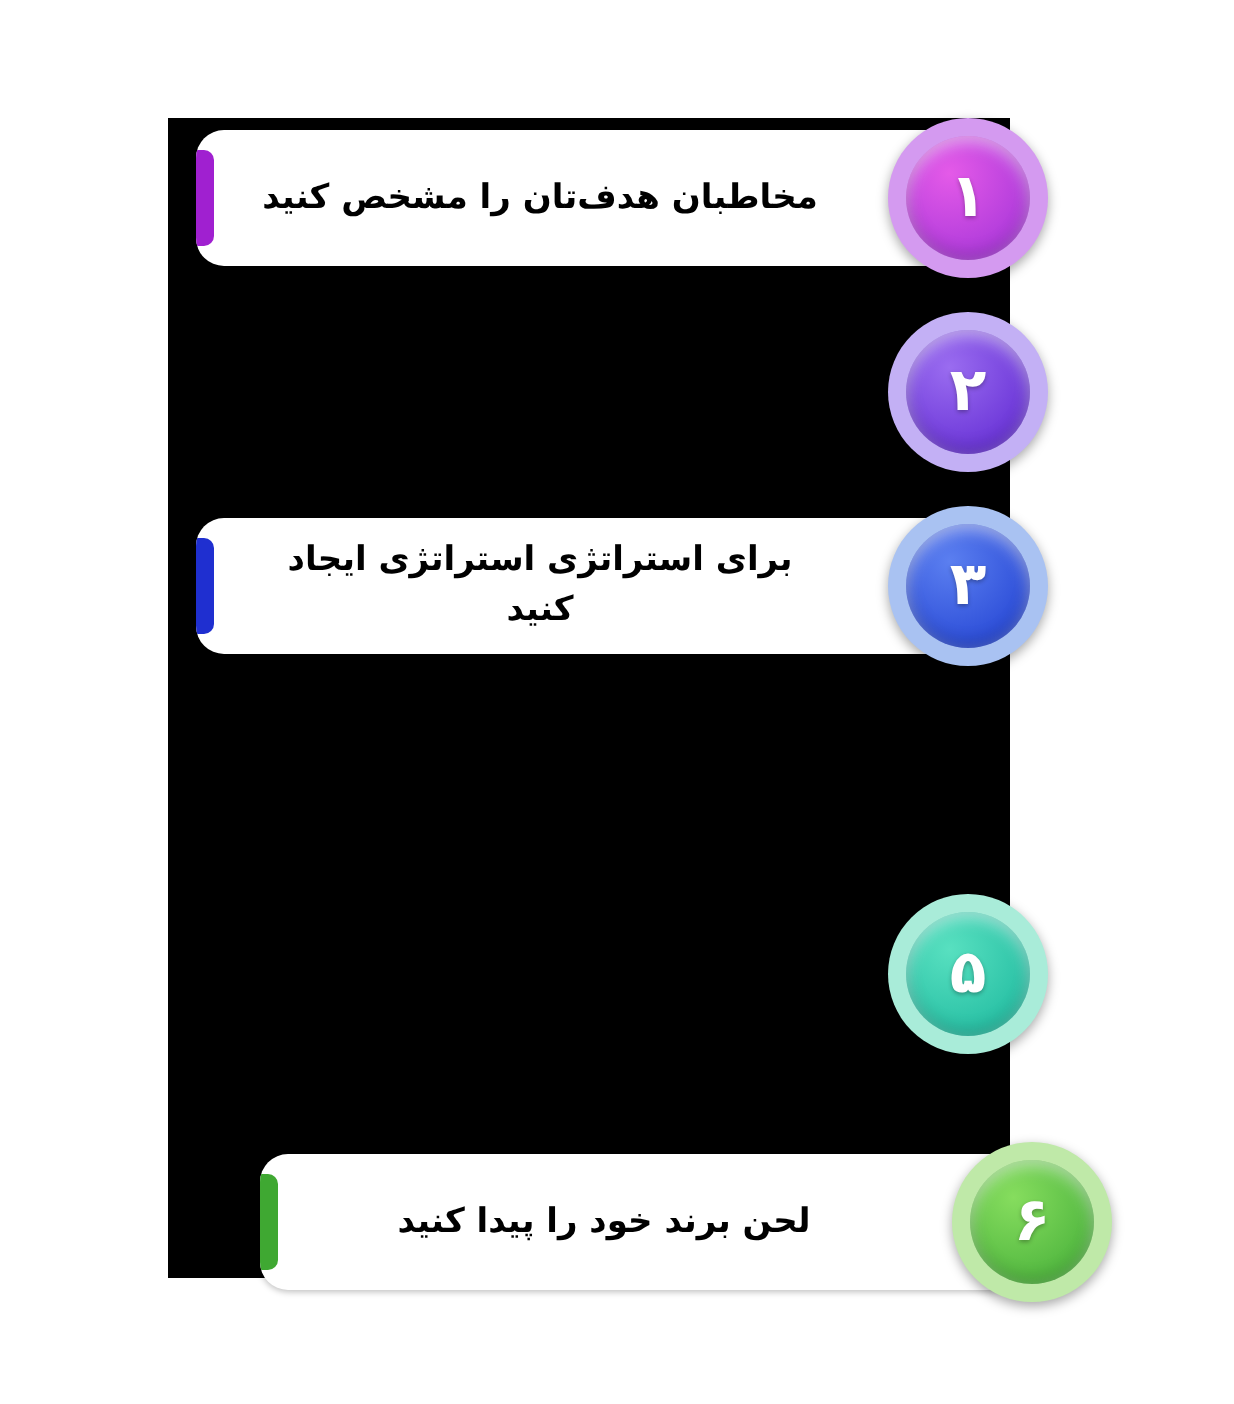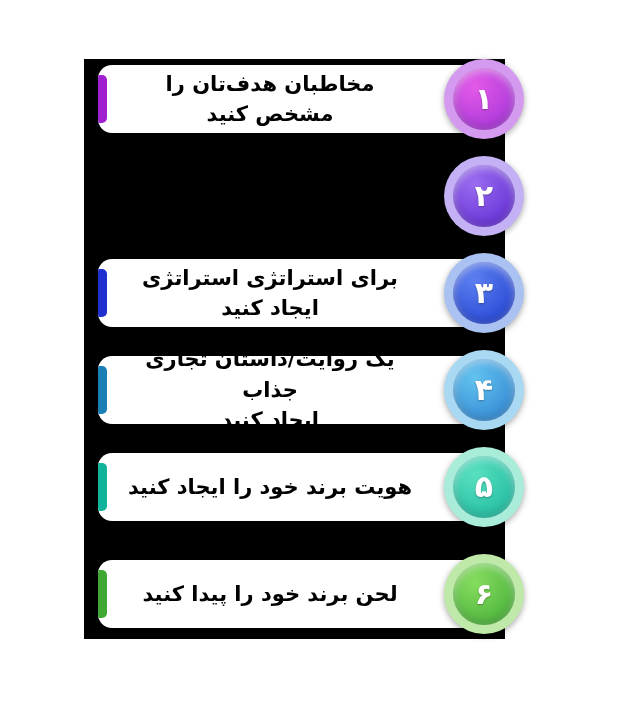--- a/index.html
+++ b/index.html
@@ -73,21 +73,21 @@
     left: 0;
     top: 10px;
     width: 9px;
     height: 48px;
     border-top-right-radius: 5px;
     border-bottom-right-radius: 5px;
   }
 
   .label {
     font-family: "DejaVu Sans", sans-serif;
-    font-size: 21px;
+    font-size: 17px;
     font-weight: bold;
     color: #000000;
     direction: rtl;
     text-align: center;
     line-height: 1.45;
     white-space: pre-line;
     width: 100%;
   }
 
   
@@ -149,44 +149,28 @@
         <div class="bar">
           <div class="accent" style="background: rgb(31, 47, 208);"></div>
           <div class="label">برای استراتژی استراتژی ایجاد کنید</div>
         </div>
         <div class="badge" style="background: rgb(169, 194, 242);">
           <div class="inner" style="background: radial-gradient(circle at 35% 30%, rgb(91, 127, 240), rgb(27, 59, 207));">
             <span class="num">۳</span>
           </div>
         </div>
       </div>
-      <div class="step" style="top: 291px;">
-        <div class="bar">
-          <div class="accent" style="background: rgb(26, 127, 181);"></div>
-          <div class="label">یک روایت/داستان تجاری جذاب
-ایجاد کنید</div>
-        </div>
-        <div class="badge" style="background: rgb(168, 216, 242);">
-          <div class="inner" style="background: radial-gradient(circle at 35% 30%, rgb(99, 194, 238), rgb(42, 127, 208));">
-            <span class="num">۴</span>
-          </div>
-        </div>
-      </div>
       <div class="step" style="top: 388px;">
-        <div class="bar">
-          <div class="accent" style="background: rgb(17, 179, 154);"></div>
-          <div class="label">هویت برند خود را ایجاد کنید</div>
-        </div>
         <div class="badge" style="background: rgb(169, 236, 217);">
           <div class="inner" style="background: radial-gradient(circle at 35% 30%, rgb(88, 224, 192), rgb(23, 181, 155));">
             <span class="num">۵</span>
           </div>
         </div>
       </div>
-      <div class="step" style="top: 495px;">
+      <div class="step" style="top: 512px; margin-left: 32px;">
         <div class="bar">
           <div class="accent" style="background: rgb(63, 168, 50);"></div>
           <div class="label">لحن برند خود را پیدا کنید</div>
         </div>
         <div class="badge" style="background: rgb(191, 233, 168);">
           <div class="inner" style="background: radial-gradient(circle at 35% 30%, rgb(134, 221, 94), rgb(63, 170, 53));">
             <span class="num">۶</span>
           </div>
         </div>
       </div>

